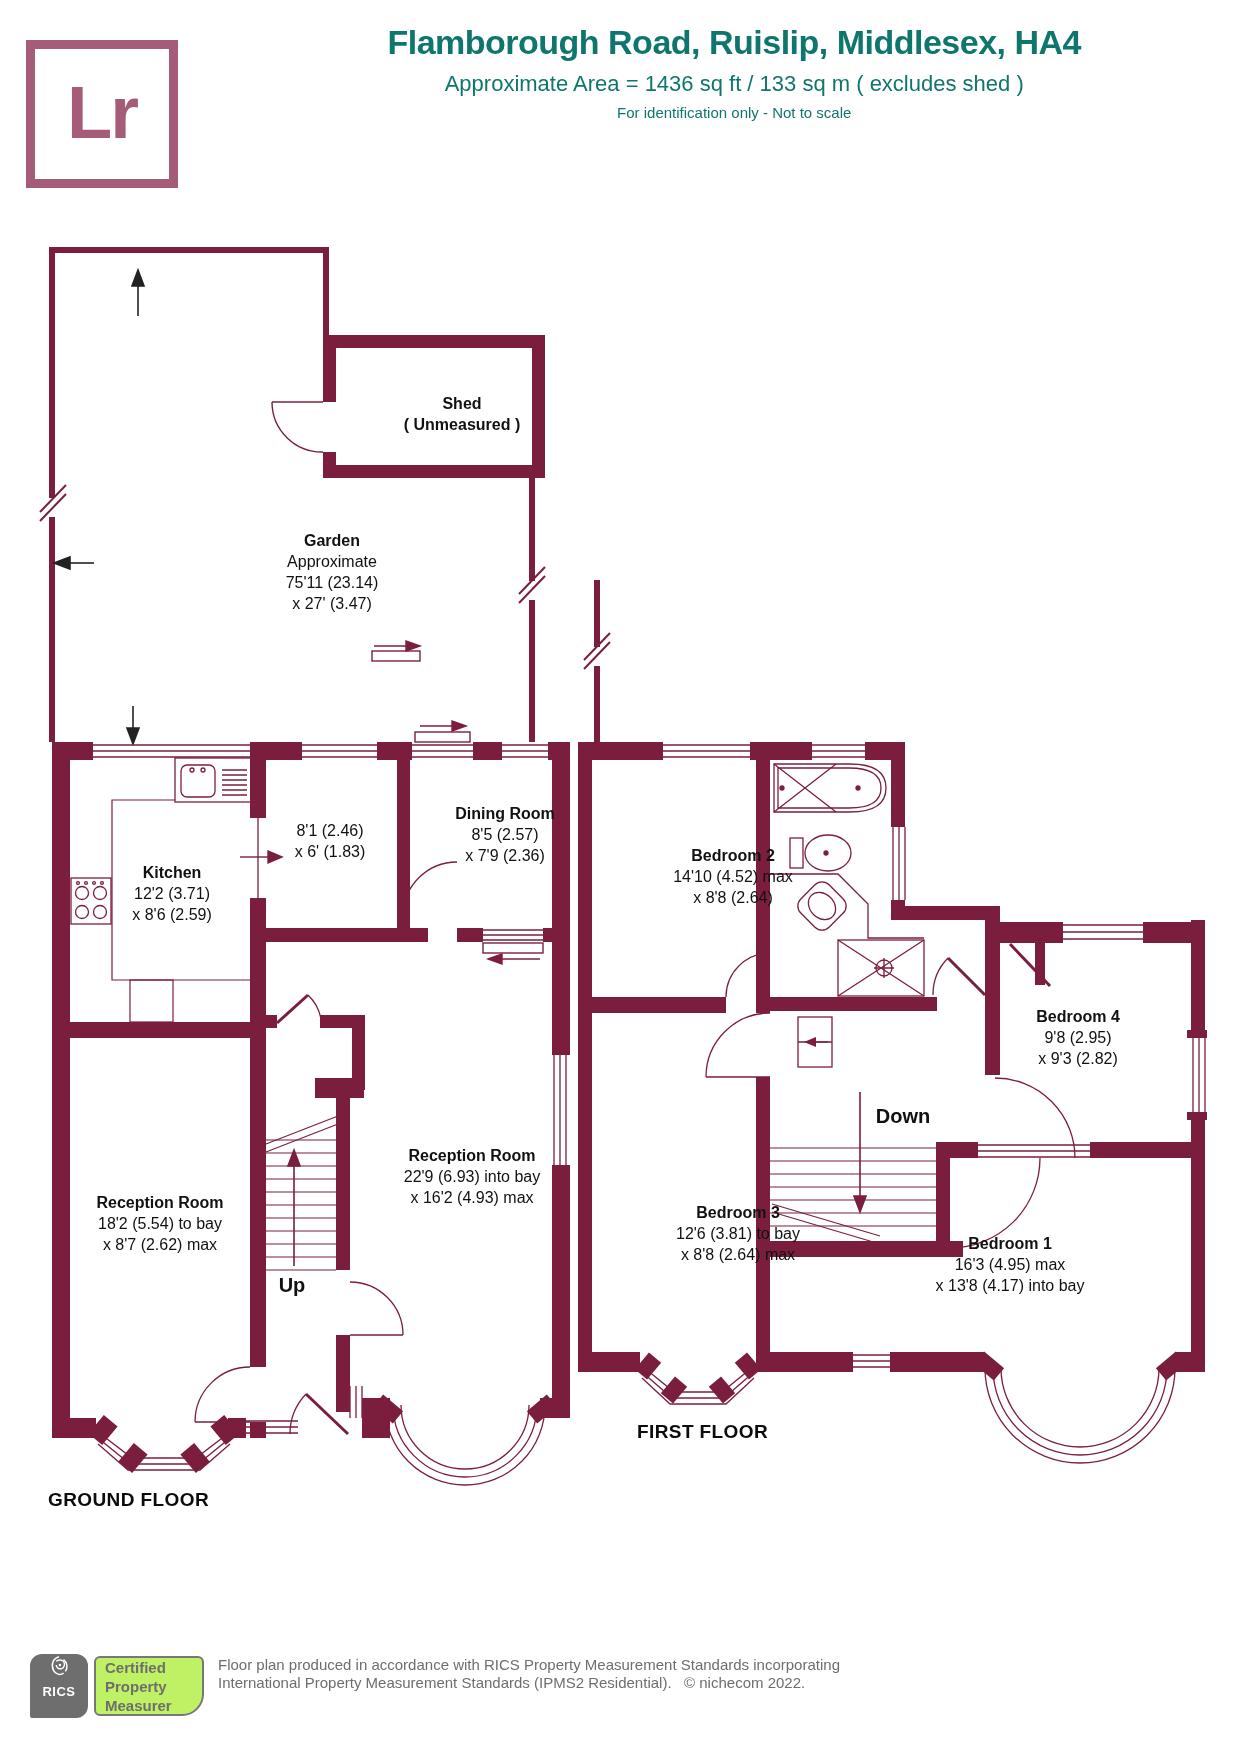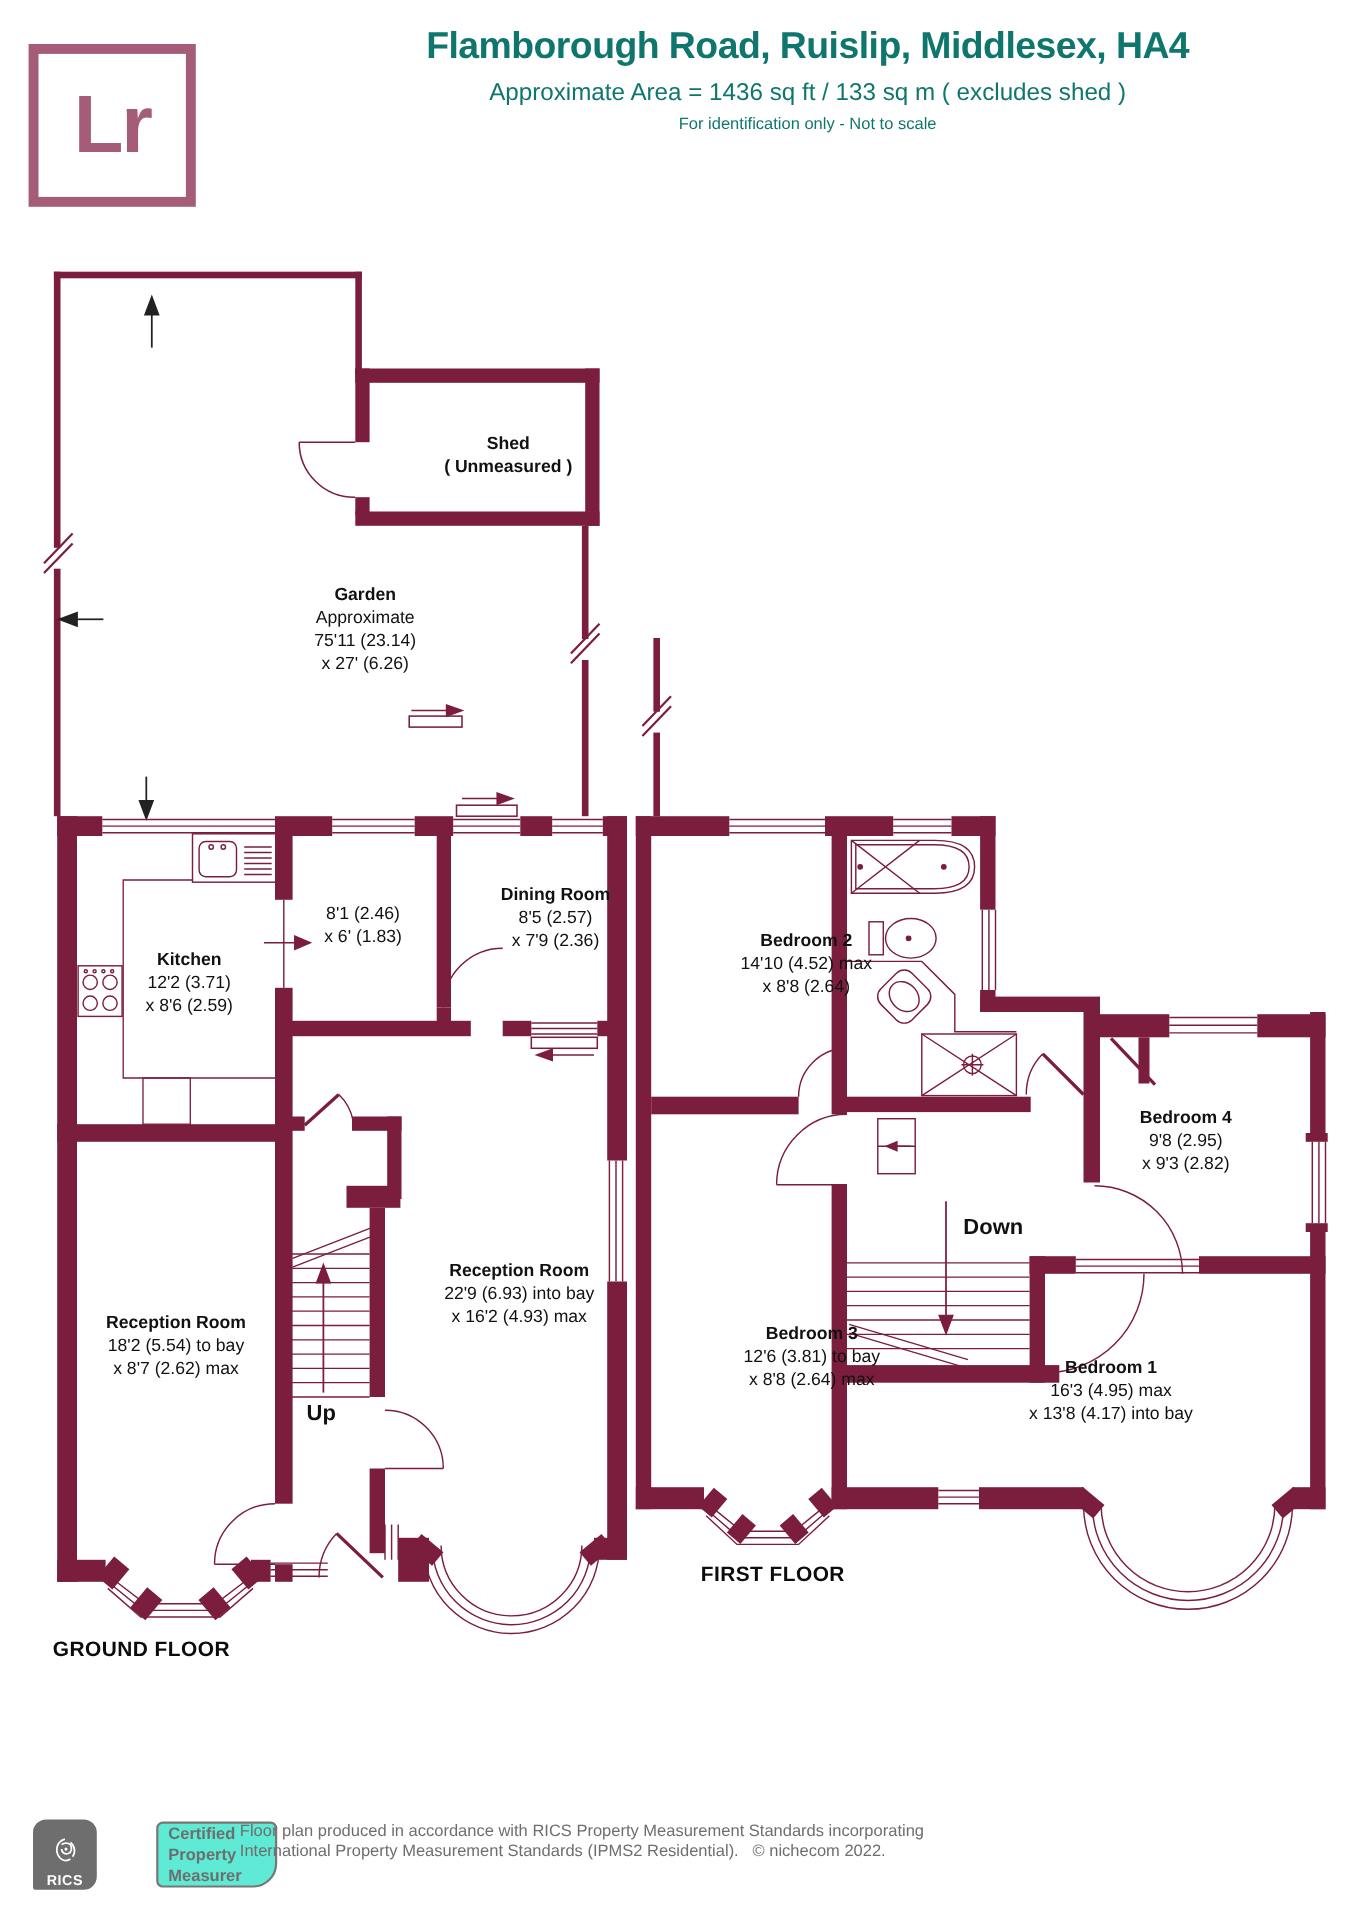--- a/index.html
+++ b/index.html
@@ -22,25 +22,25 @@
               font-size:16px;line-height:21px;white-space:nowrap;}
   .room-label span{display:block;}
   .room-label .rn{font-weight:bold;}
   .room-label.all-bold span{font-weight:bold;}
   .stair-label{position:absolute;transform:translateX(-50%);font-size:20px;font-weight:bold;color:#111;}
   .floor-label{position:absolute;font-size:19px;font-weight:bold;color:#0c0c0c;letter-spacing:.4px;white-space:nowrap;}
 
   
   .rics-logo{position:absolute;left:30px;top:1654px;width:58px;height:64px;background:#6E6E6E;
              border-radius:12px 12px 12px 2px;display:flex;flex-direction:column;align-items:center;
-             justify-content:flex-end;padding-bottom:2px;box-sizing:border-box;}
+             justify-content:flex-end;padding-bottom:20px;box-sizing:border-box;}
   .rics-logo .rics-word{color:#fff;font-weight:bold;font-size:13px;letter-spacing:.5px;line-height:1;}
   .cpm-badge{position:absolute;left:94px;top:1656px;width:110px;height:60px;border:2px solid #777;
              border-radius:6px 6px 22px 6px;display:flex;flex-direction:column;justify-content:center;
-             padding-left:9px;box-sizing:border-box;background:#5eead4;margin-left:48px;}
+             padding-left:9px;box-sizing:border-box;background:#bef264;}
   .cpm-badge span{font-size:15px;font-weight:bold;color:#6E6E6E;line-height:19px;}
   .footer-text{position:absolute;left:218px;top:1656px;color:#6E6E6E;font-size:15px;line-height:18px;}
 </style>
 </head>
 <body>
 
 <div class="page">
 
   <div class="logo-box">
     <div class="logo-text">Lr</div>
@@ -329,21 +329,21 @@
     <g stroke="#7B1E3D" stroke-width="1.6" fill="#7B1E3D">
       <line x1="860" y1="1092" x2="860" y2="1198"></line>
       <polygon points="860,1212 854,1196 866,1196"></polygon>
     </g>
   </svg>
 
   <div class="room-label" style="left:332px;top:530px">
     <span class="rn">Garden</span>
     <span>Approximate</span>
     <span>75'11 (23.14)</span>
-    <span>x 27' (6.26)</span>
+    <span>x 27' (3.47)</span>
   </div>
   <div class="room-label all-bold" style="left:462px;top:393px">
     <span>Shed</span>
     <span>( Unmeasured )</span>
   </div>
   <div class="room-label" style="left:172px;top:862px">
     <span class="rn">Kitchen</span>
     <span>12'2 (3.71)</span>
     <span>x 8'6 (2.59)</span>
   </div>

